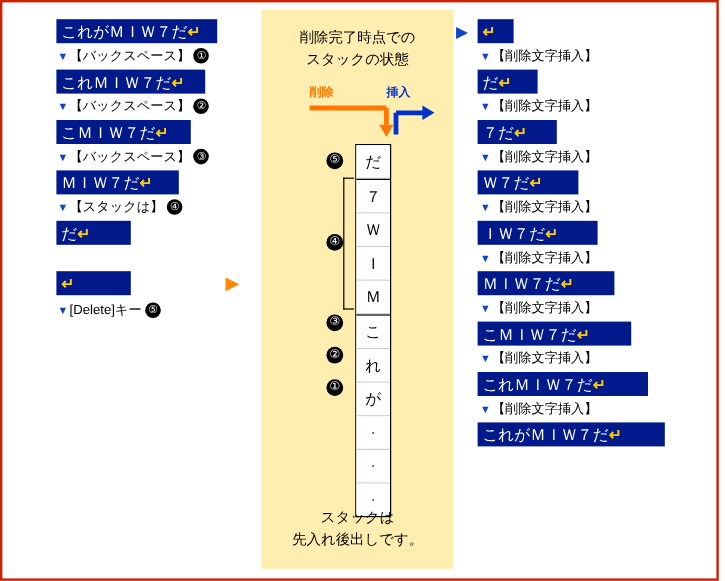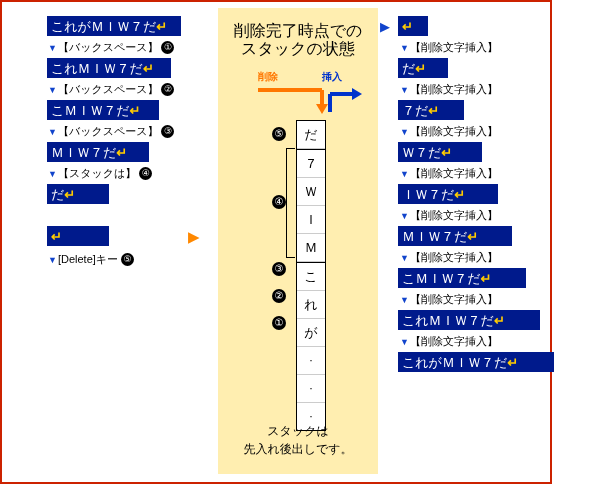--- a/index.html
+++ b/index.html
@@ -8,21 +8,21 @@
   }
   body {
     width: 604px;
     height: 484px;
     background: #ffffff;
     font-family: "Liberation Sans", sans-serif;
     overflow: hidden;
   }
   #frame {
     position: relative;
-    width: 552px;
+    width: 599px;
     height: 484px;
     box-sizing: border-box;
     border: 2px solid #cc2200;
     background: #ffffff;
   }
 
   
   .col {
     position: absolute;
     top: 0;
@@ -86,21 +86,21 @@
     line-height: 15px;
   }
 
   
   #mid-title {
     position: absolute;
     top: 14px;
     left: 0;
     width: 160px;
     text-align: center;
-    font-size: 16px;
+    font-size: 12px;
     line-height: 18px;
     color: #000000;
   }
   #mid-footer {
     position: absolute;
     bottom: 16px;
     left: 0;
     width: 160px;
     text-align: center;
     font-size: 12px;

